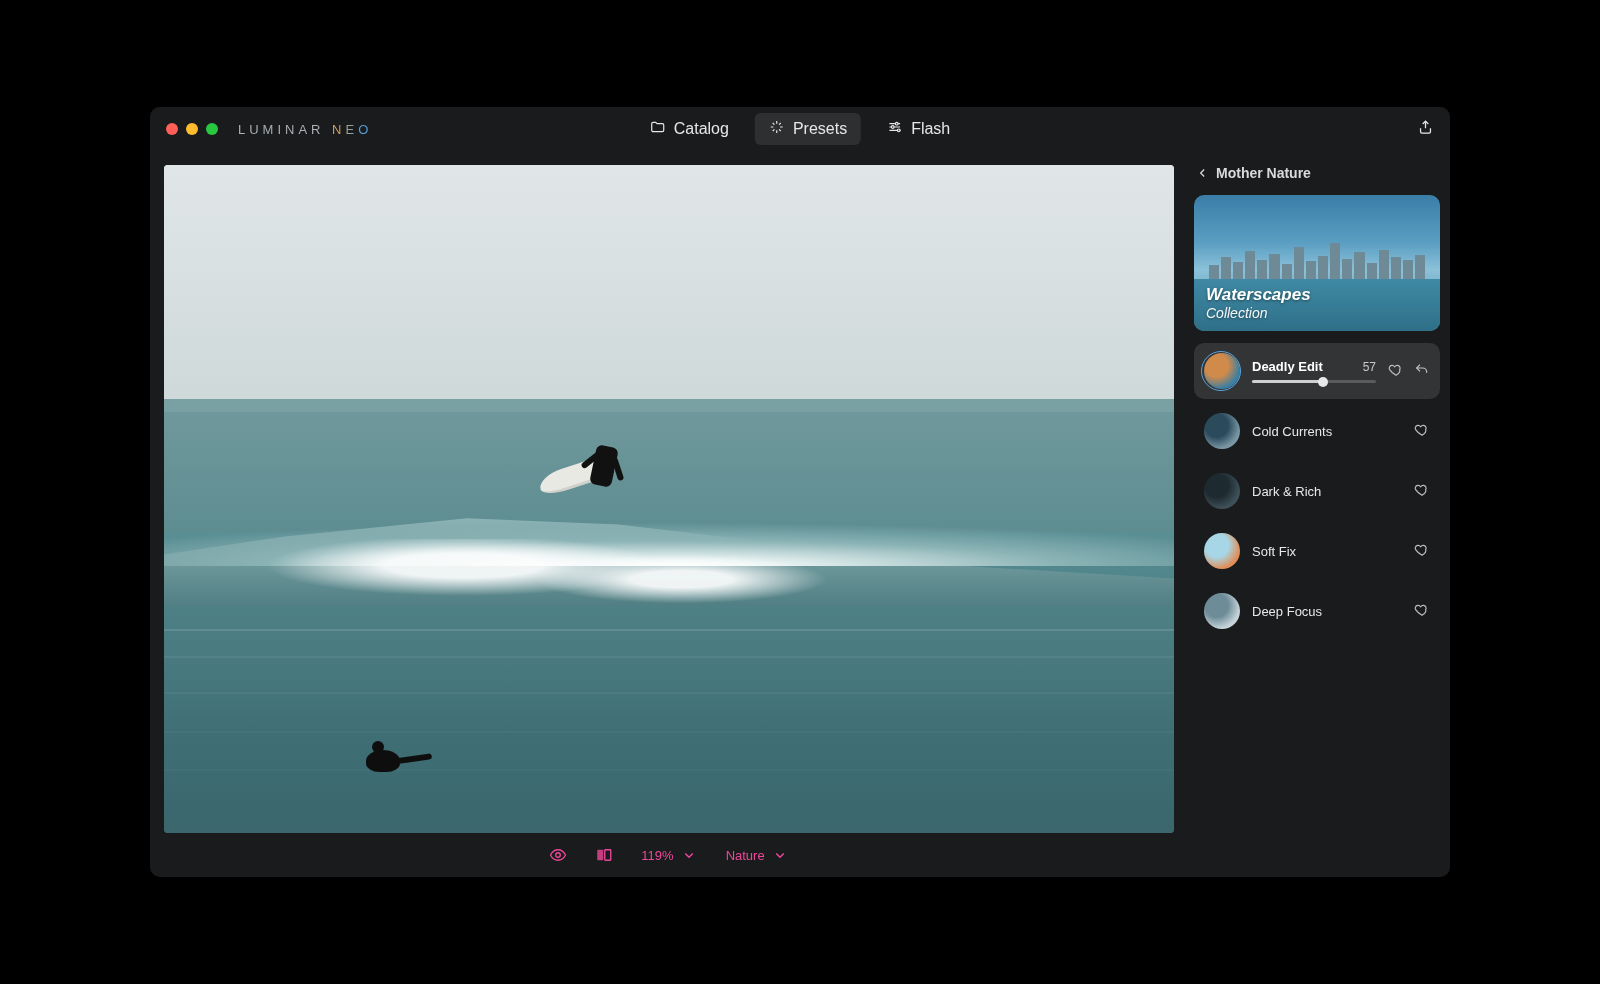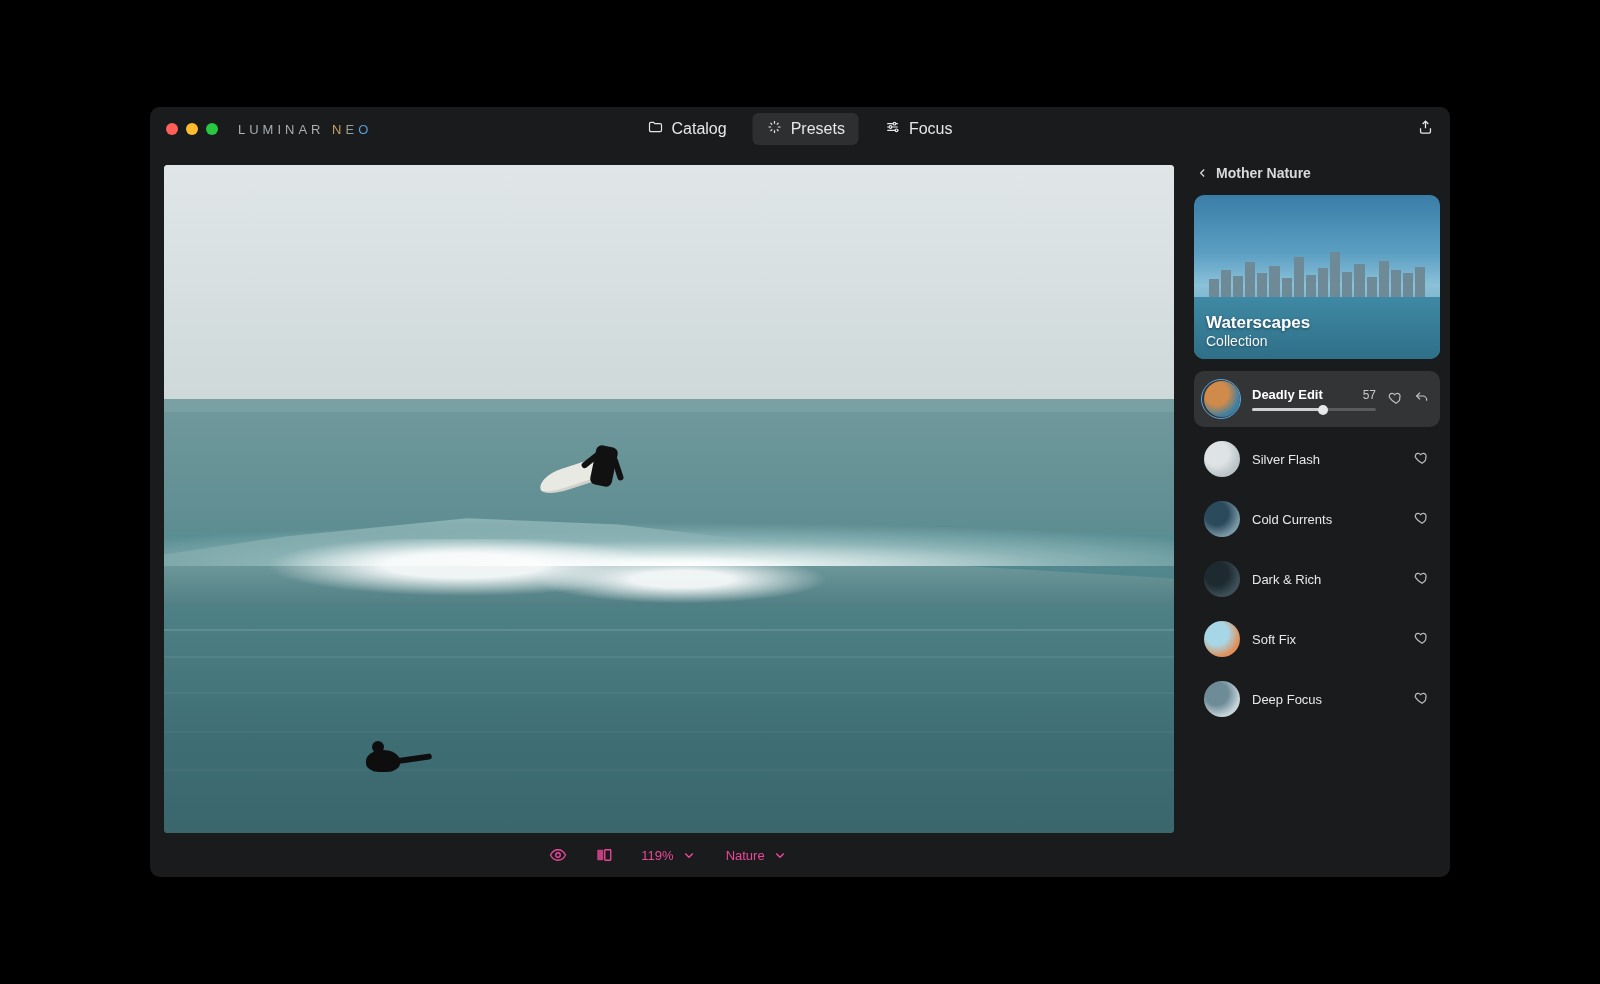--- a/index.html
+++ b/index.html
@@ -161,25 +161,26 @@
     align-items: center;
     gap: 6px;
     color: #d9dadb;
     font-size: 14px;
     font-weight: 600;
     padding: 0 6px 2px 2px;
     cursor: pointer;
   }
   .back-row svg { width: 14px; height: 14px; }
   .collection-card {
-    height: 164px;
+    height: 136px;
     border-radius: 10px;
     position: relative;
     overflow: hidden;
     cursor: pointer;
+    font-style: italic;
   }
   .collection-card .bg {
     position:absolute; inset:0;
     background: linear-gradient(180deg,#3a7ea8 0%, #5a9ec2 35%, #8bc1d9 55%, #4a90a8 100%);
   }
   .skyline {
     position:absolute; bottom:38%; left:6%; right:6%; height:30%;
     display:flex; align-items:flex-end; gap:2px;
   }
   .skyline span{ background:#6f8a97; flex:1; }
@@ -264,21 +265,21 @@
       </div>
       <div class="top-tab">
         <span>
           <svg viewBox="0 0 24 24" fill="none" stroke="currentColor" stroke-width="1.8">
               <path d="M4 7h9M17 7h3M4 12h3M11 12h9M4 17h13M21 17h-1"></path>
               <circle cx="15" cy="7" r="2"></circle>
               <circle cx="9" cy="12" r="2"></circle>
               <circle cx="18" cy="17" r="2"></circle>
             </svg>
         </span>
-        <span>Focus</span>
+        <span>Flash</span>
       </div>
     </div>
 
     <div class="titlebar-right">
       <svg viewBox="0 0 24 24" fill="none" stroke="currentColor" stroke-width="1.8">
           <path d="M12 3v10M8 7l4-4 4 4"></path>
           <path d="M5 13v5a2 2 0 0 0 2 2h10a2 2 0 0 0 2-2v-5"></path>
         </svg>
     </div>
   </div>
@@ -395,80 +396,67 @@
                     <path d="M12 20s-7-4.35-9.5-8.5C.9 8.9 2.4 5.5 5.6 5.1c2-.25 3.6.9 4.4 2 .8-1.1 2.4-2.25 4.4-2 3.2.4 4.7 3.8 3.1 6.4C19 15.65 12 20 12 20z"></path>
                   </svg></span></span>
         <span><span><svg viewBox="0 0 24 24" fill="none" stroke="currentColor" stroke-width="1.8">
                     <path d="M9 14 4 9l5-5"></path>
                     <path d="M4 9h9a6 6 0 0 1 6 6v1"></path>
                   </svg></span></span>
       </div>
           </div>
           <div class="preset">
 
-    <div class="thumb" style="background: radial-gradient(circle at 35% 35%, #dfe3e5 0%, #dfe3e5 35%, #b9c3c8 70%);"></div>
+    <div class="thumb" style="background: radial-gradient(circle at 35% 35%, #2b4a5c 0%, #2b4a5c 35%, #7a97a6 70%);"></div>
     <div class="info">
       <div class="row1">
-        <span class="name">Silver Flash</span>
+        <span class="name">Cold Currents</span>
 
       </div>
             </div>
             <span class="heart"><span><svg viewBox="0 0 24 24" fill="none" stroke="currentColor" stroke-width="1.8">
                   <path d="M12 20s-7-4.35-9.5-8.5C.9 8.9 2.4 5.5 5.6 5.1c2-.25 3.6.9 4.4 2 .8-1.1 2.4-2.25 4.4-2 3.2.4 4.7 3.8 3.1 6.4C19 15.65 12 20 12 20z"></path>
                 </svg></span></span>
           </div>
           <div class="preset">
 
-    <div class="thumb" style="background: radial-gradient(circle at 35% 35%, #2b4a5c 0%, #2b4a5c 35%, #7a97a6 70%);"></div>
+    <div class="thumb" style="background: radial-gradient(circle at 35% 35%, #1d2a30 0%, #1d2a30 35%, #3e5058 70%);"></div>
     <div class="info">
       <div class="row1">
-        <span class="name">Cold Currents</span>
+        <span class="name">Dark &amp; Rich</span>
 
       </div>
             </div>
             <span class="heart"><span><svg viewBox="0 0 24 24" fill="none" stroke="currentColor" stroke-width="1.8">
                   <path d="M12 20s-7-4.35-9.5-8.5C.9 8.9 2.4 5.5 5.6 5.1c2-.25 3.6.9 4.4 2 .8-1.1 2.4-2.25 4.4-2 3.2.4 4.7 3.8 3.1 6.4C19 15.65 12 20 12 20z"></path>
                 </svg></span></span>
           </div>
           <div class="preset">
 
-    <div class="thumb" style="background: radial-gradient(circle at 35% 35%, #1d2a30 0%, #1d2a30 35%, #3e5058 70%);"></div>
+    <div class="thumb" style="background: radial-gradient(circle at 35% 35%, #a7d7e6 0%, #a7d7e6 35%, #e08f5a 70%);"></div>
     <div class="info">
       <div class="row1">
-        <span class="name">Dark &amp; Rich</span>
+        <span class="name">Soft Fix</span>
 
       </div>
             </div>
             <span class="heart"><span><svg viewBox="0 0 24 24" fill="none" stroke="currentColor" stroke-width="1.8">
                   <path d="M12 20s-7-4.35-9.5-8.5C.9 8.9 2.4 5.5 5.6 5.1c2-.25 3.6.9 4.4 2 .8-1.1 2.4-2.25 4.4-2 3.2.4 4.7 3.8 3.1 6.4C19 15.65 12 20 12 20z"></path>
                 </svg></span></span>
           </div>
           <div class="preset">
 
-    <div class="thumb" style="background: radial-gradient(circle at 35% 35%, #a7d7e6 0%, #a7d7e6 35%, #e08f5a 70%);"></div>
+    <div class="thumb" style="background: radial-gradient(circle at 35% 35%, #6e8c98 0%, #6e8c98 35%, #c6d4da 70%);"></div>
     <div class="info">
       <div class="row1">
-        <span class="name">Soft Fix</span>
+        <span class="name">Deep Focus</span>
 
       </div>
             </div>
             <span class="heart"><span><svg viewBox="0 0 24 24" fill="none" stroke="currentColor" stroke-width="1.8">
                   <path d="M12 20s-7-4.35-9.5-8.5C.9 8.9 2.4 5.5 5.6 5.1c2-.25 3.6.9 4.4 2 .8-1.1 2.4-2.25 4.4-2 3.2.4 4.7 3.8 3.1 6.4C19 15.65 12 20 12 20z"></path>
                 </svg></span></span>
           </div>
-          <div class="preset">
-
-    <div class="thumb" style="background: radial-gradient(circle at 35% 35%, #6e8c98 0%, #6e8c98 35%, #c6d4da 70%);"></div>
-    <div class="info">
-      <div class="row1">
-        <span class="name">Deep Focus</span>
-
-      </div>
-            </div>
-            <span class="heart"><span><svg viewBox="0 0 24 24" fill="none" stroke="currentColor" stroke-width="1.8">
-                  <path d="M12 20s-7-4.35-9.5-8.5C.9 8.9 2.4 5.5 5.6 5.1c2-.25 3.6.9 4.4 2 .8-1.1 2.4-2.25 4.4-2 3.2.4 4.7 3.8 3.1 6.4C19 15.65 12 20 12 20z"></path>
-                </svg></span></span>
-          </div>
         </div>
     </div>
 
   </div>
 </div>
 
 </body></html>

